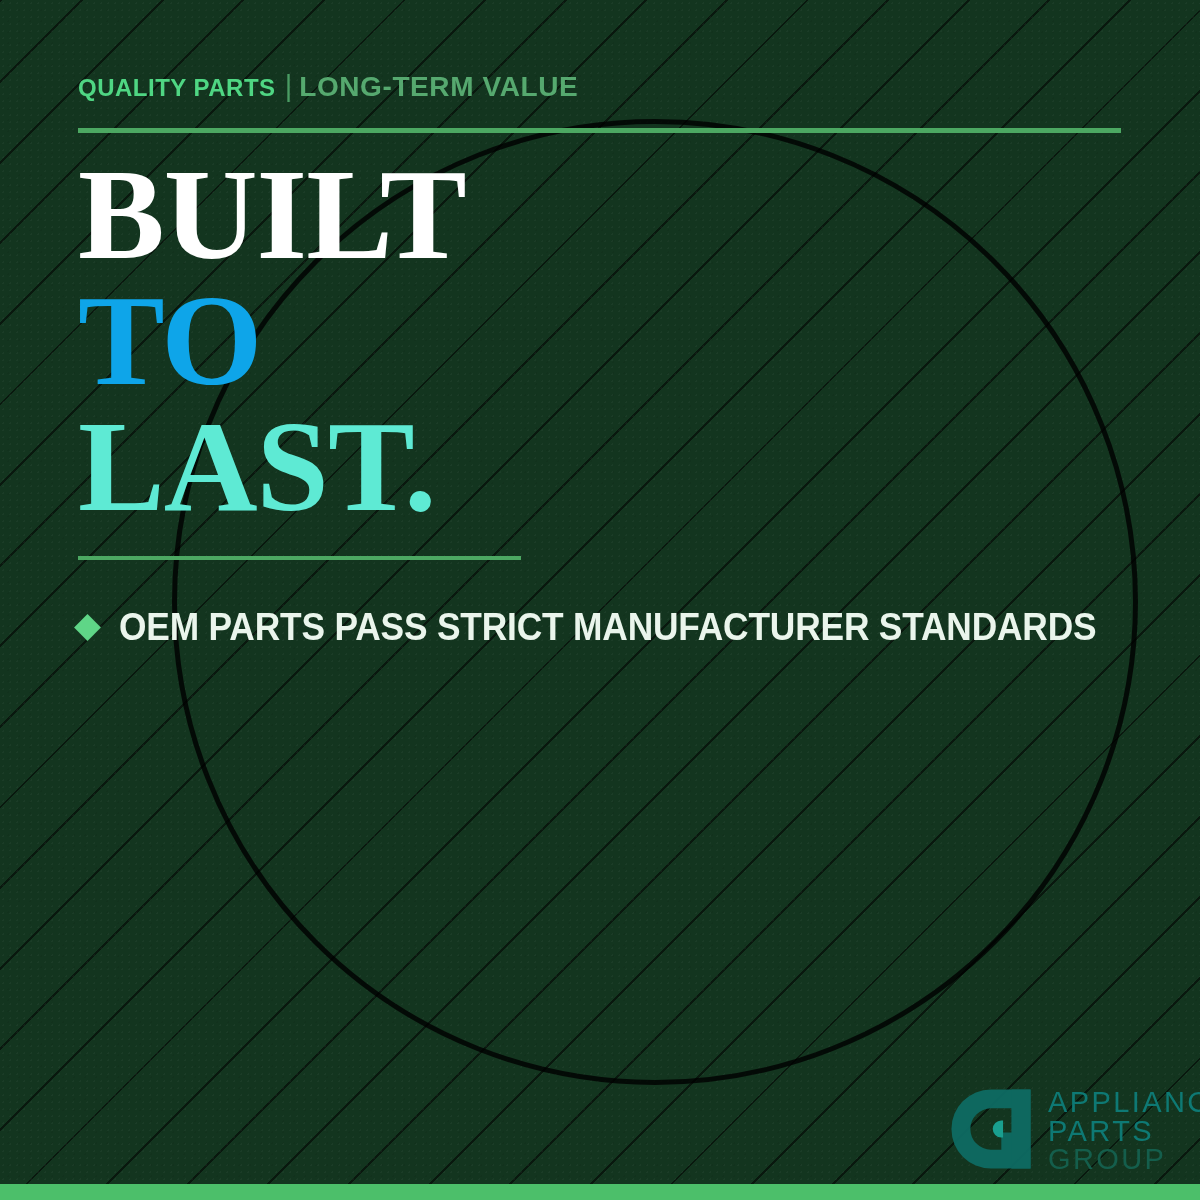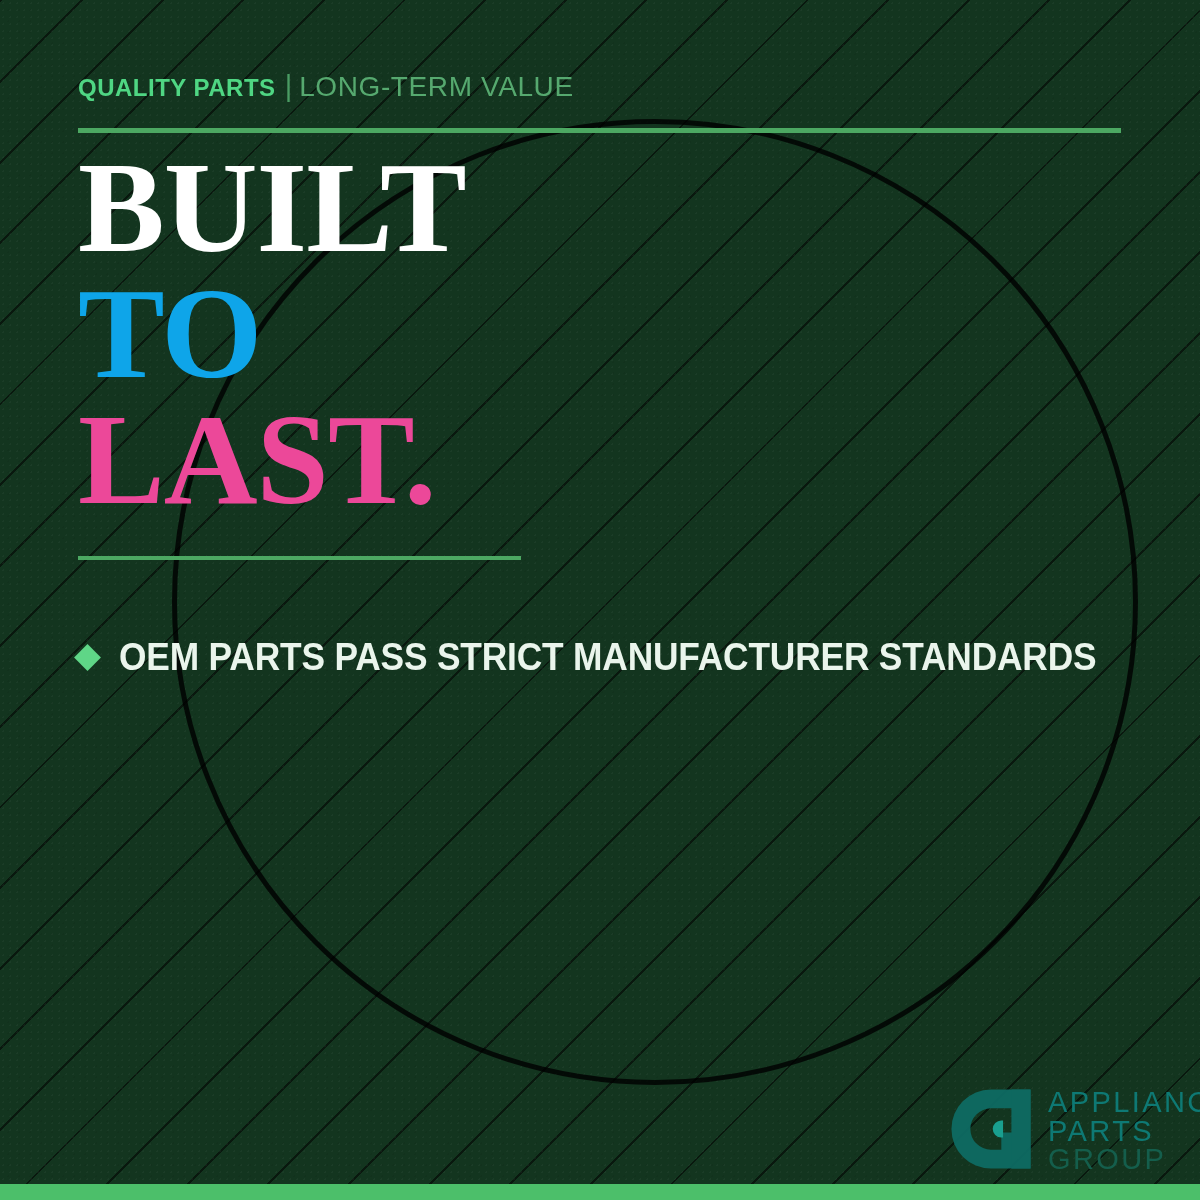--- a/index.html
+++ b/index.html
@@ -80,63 +80,63 @@
     color: #4fd683;
   }
   .eyebrow .pipe {
     font-size: 29px;
     font-weight: 400;
     color: #4a9c63;
     margin: 0 7px 0 9px;
   }
   .eyebrow .sub {
     font-size: 28px;
-    font-weight: 400;
+    font-weight: 700;
     letter-spacing: 0.6px;
     color: #56a96f;
   }
 
   .rule-top {
     position: absolute;
     left: 78px;
     top: 128px;
     width: 1043px;
     height: 5px;
     background: #4ca862;
   }
 
   
   .headline {
     position: absolute;
     left: 78px;
-    top: 144px;
+    top: 151px;
     font-family: "Liberation Serif", "DejaVu Serif", serif;
     font-weight: bold;
     font-size: 130px;
     line-height: 0.97;
     letter-spacing: -1px;
   }
   .headline .l1 { display: block; color: #ffffff; }
   .headline .l2 { display: block; color: #0ea5e9; }
-  .headline .l3 { display: block; color: #ec4899; }
+  .headline .l3 { display: block; color: #5eead4; }
 
   .rule-mid {
     position: absolute;
     left: 78px;
     top: 556px;
     width: 443px;
     height: 4px;
     background: #4ca862;
   }
 
   
   .bullets {
     position: absolute;
     left: 78px;
-    top: 616px;
+    top: 586px;
     width: 1070px;
   }
   .bullet {
     display: flex;
     align-items: center;
     height: 82px;
   }
   .diamond {
     flex: 0 0 auto;
     width: 19px;

